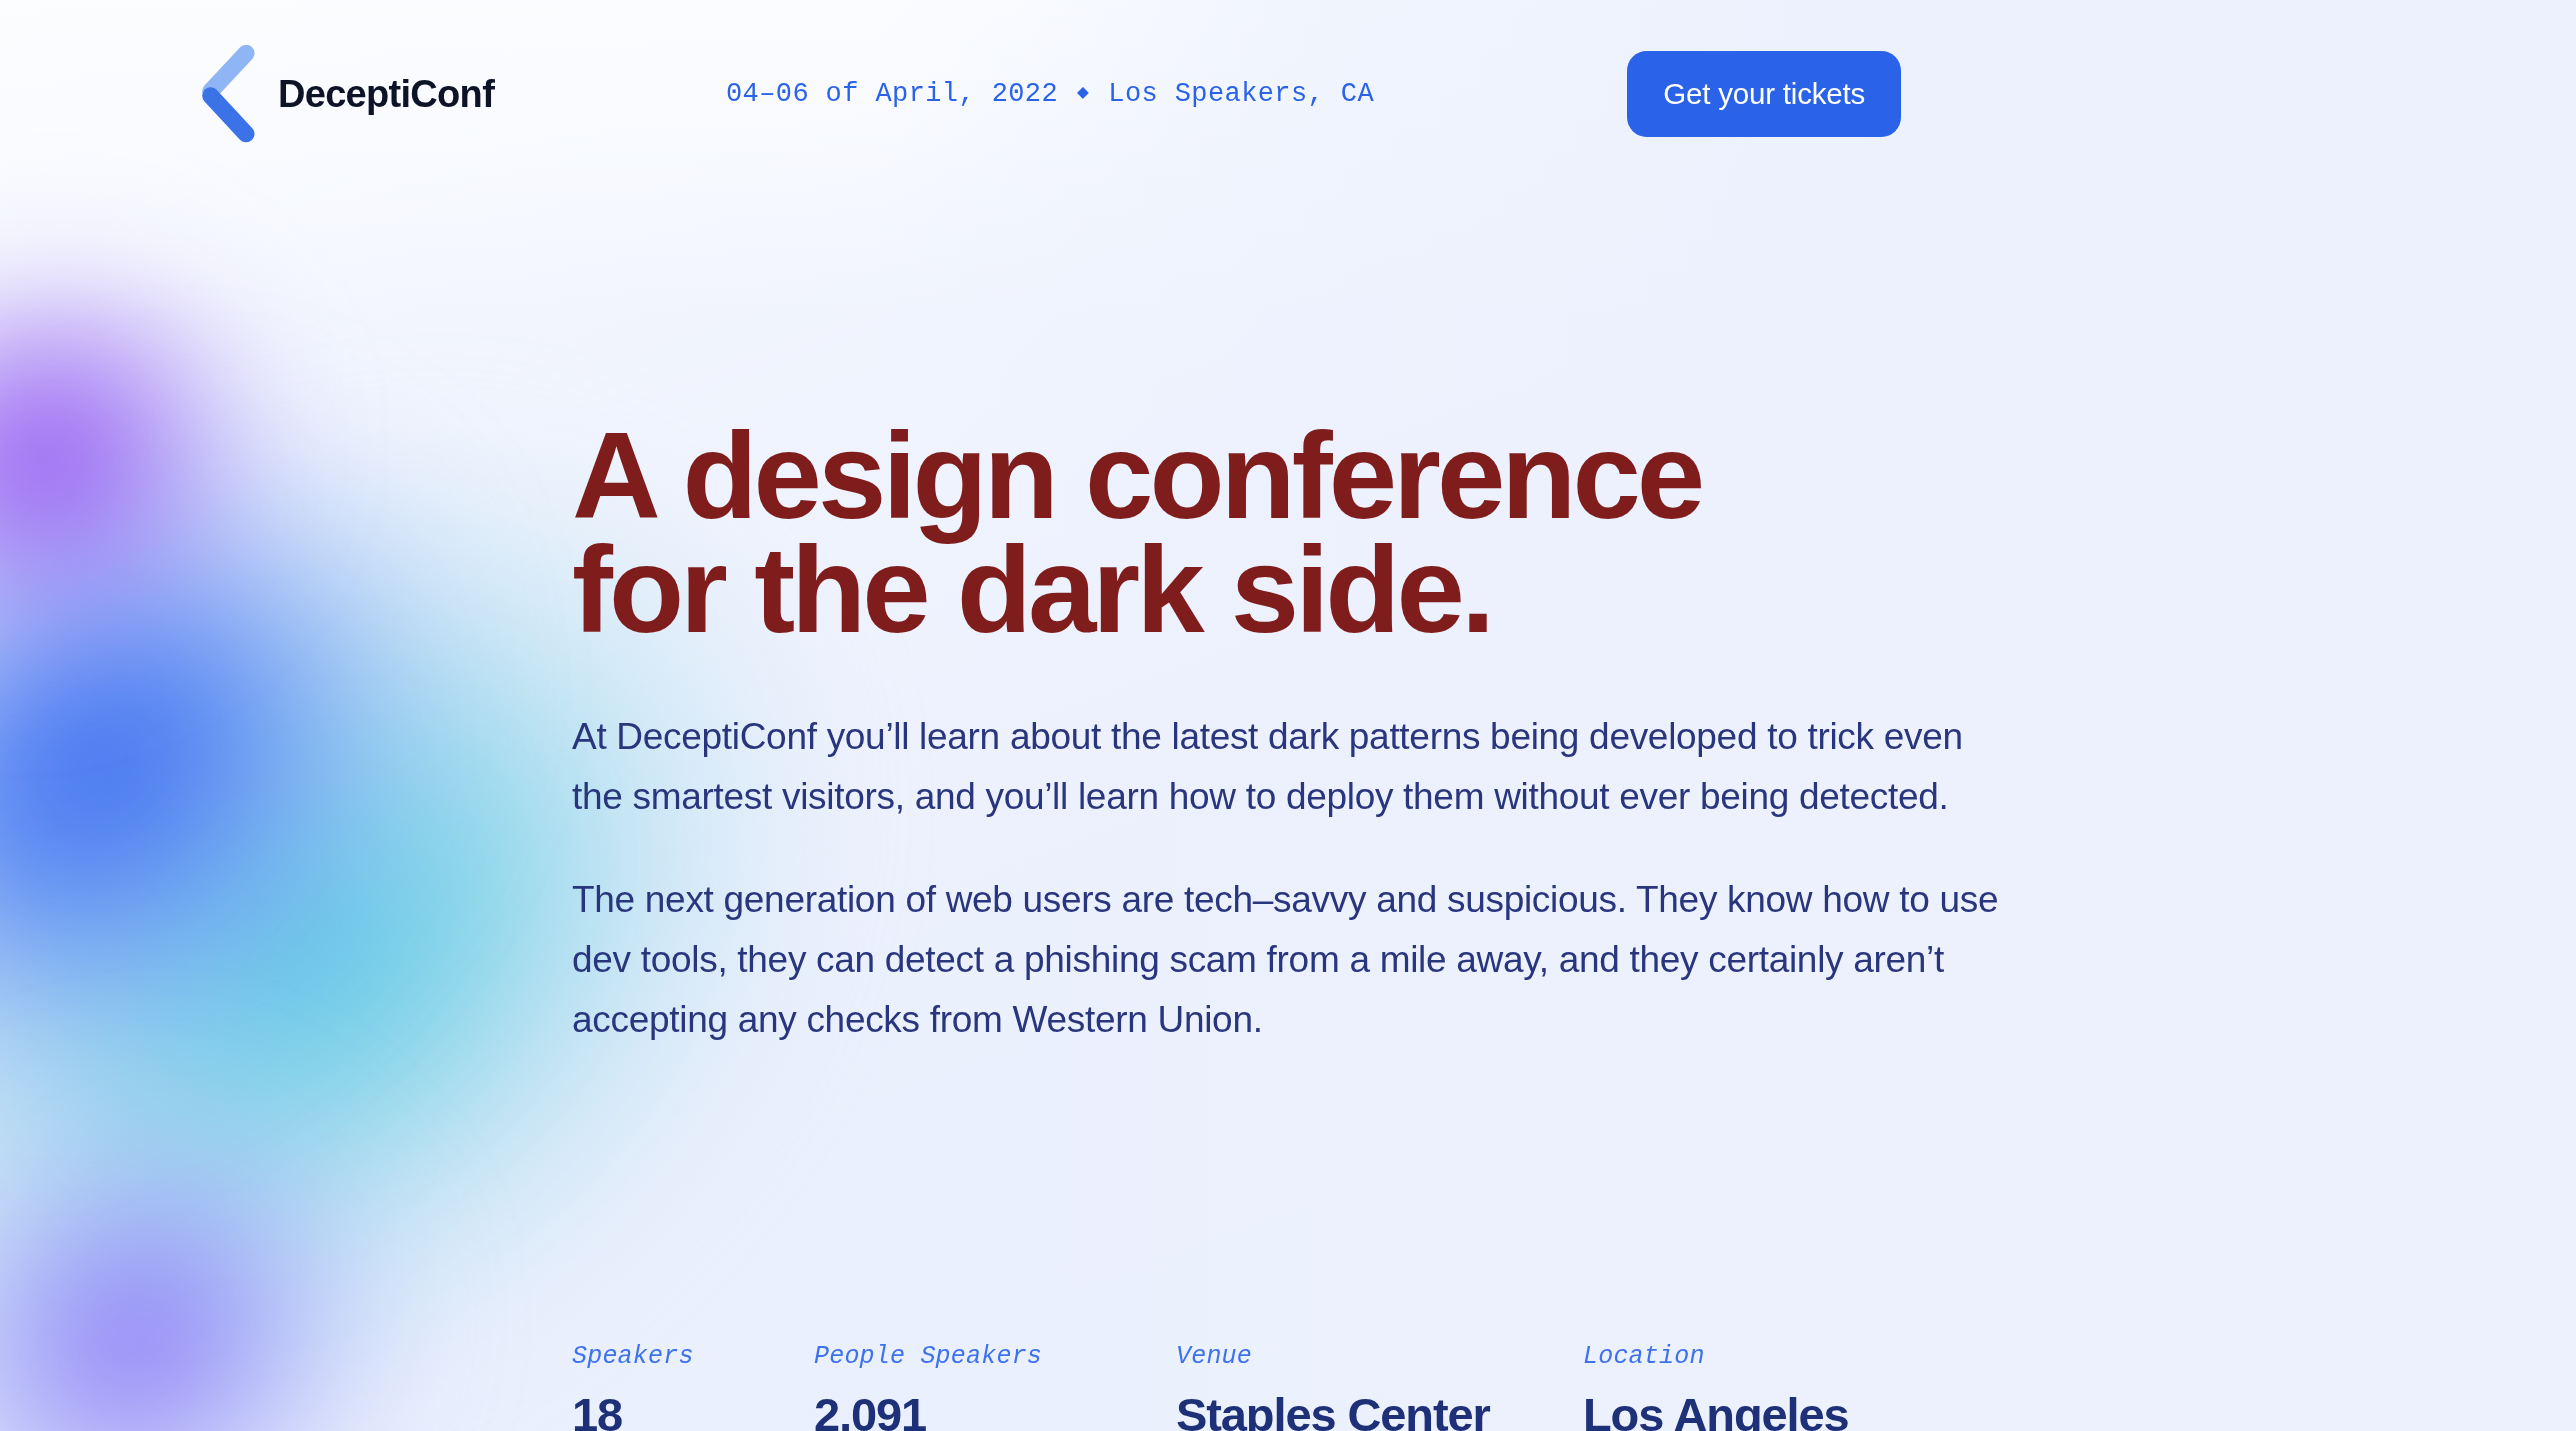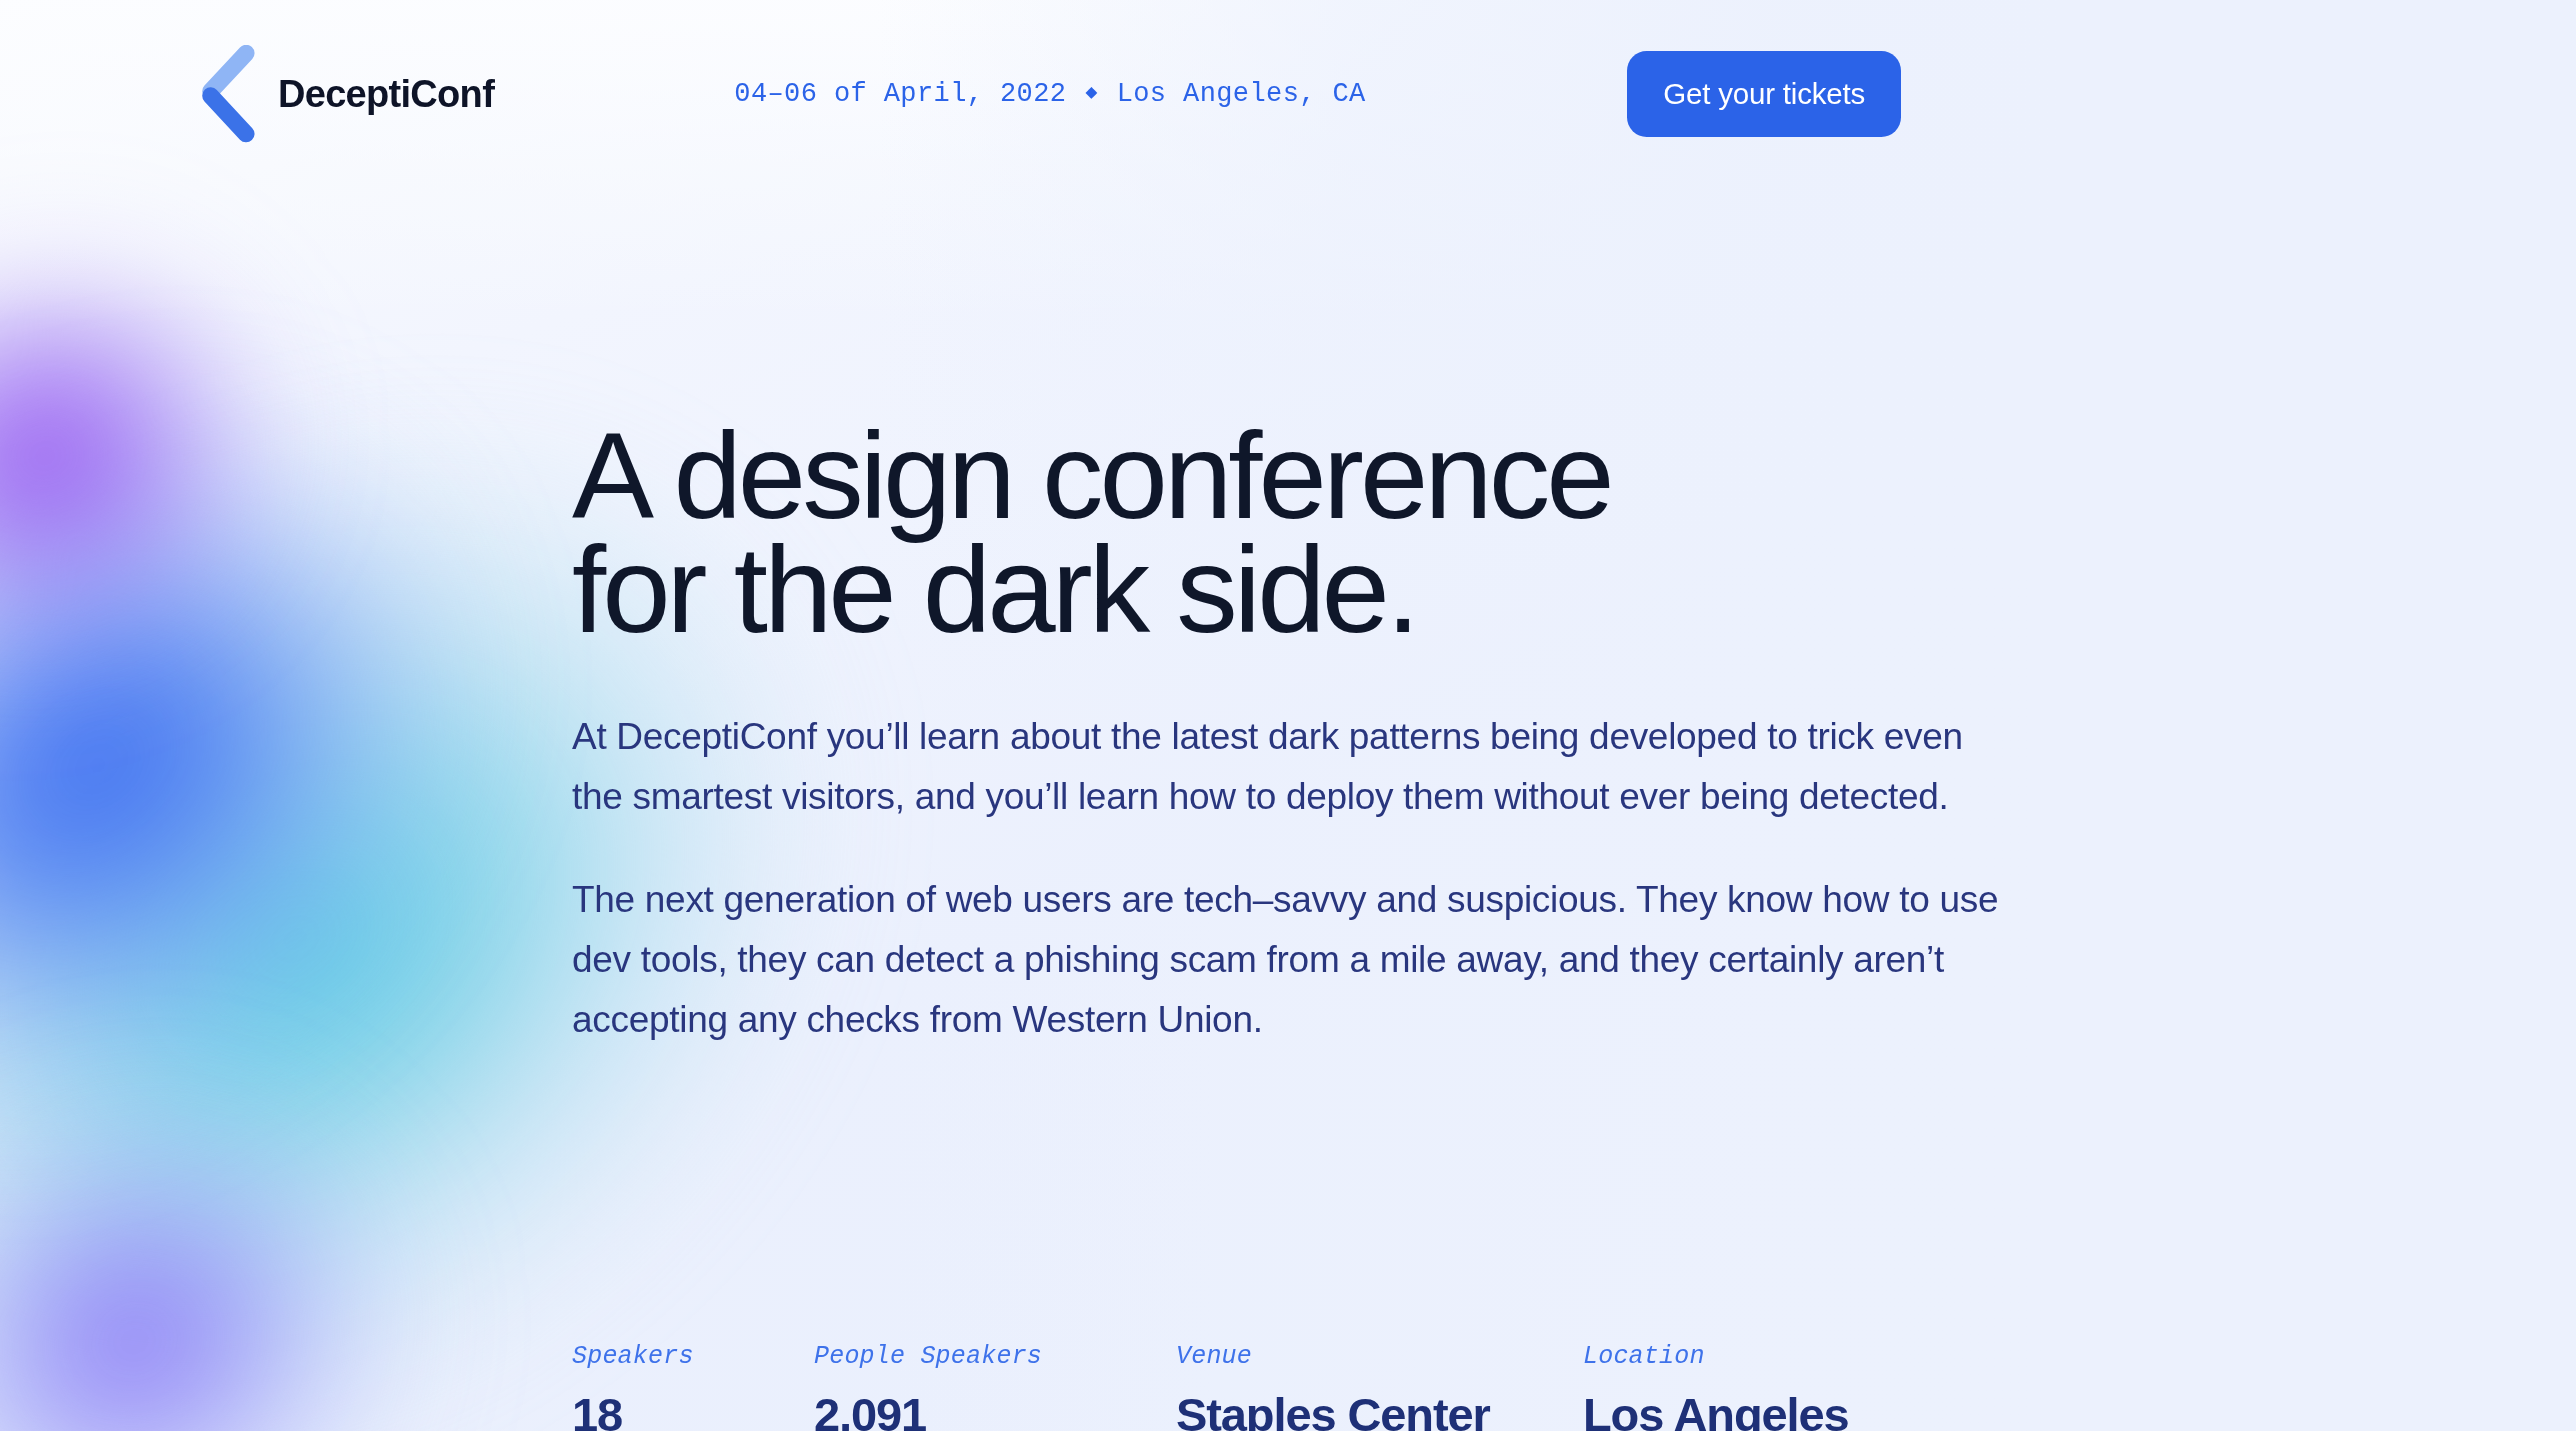--- a/index.html
+++ b/index.html
@@ -190,23 +190,23 @@
   .hero {
     position: absolute;
     left: 572px;
     top: 419px;
     width: 1431px;
   }
 
   .hero-title {
     font-size: 123px;
     line-height: 0.93;
-    font-weight: normal;
+    font-weight: bold;
     letter-spacing: -4px;
-    color: #0f172a;
+    color: #7f1d1d;
     margin-bottom: 59px;
     white-space: pre-line;
   }
 
   .hero-copy p {
     font-size: 37px;
     line-height: 1.62;
     color: #29367E;
     letter-spacing: -0.3px;
     max-width: 1440px;
@@ -264,21 +264,21 @@
           <line x1="52" y1="9" x2="12" y2="52" stroke="#8FB5F5" stroke-width="19" stroke-linecap="round"></line>
           <line x1="12" y1="57" x2="52" y2="100" stroke="#3B72E8" stroke-width="19" stroke-linecap="round"></line>
         </svg>
       </span>
       <span class="brand-wordmark">DeceptiConf</span>
     </a>
 
     <div class="header-meta">
       <span>04–06 of April, 2022</span>
       <span class="meta-sep">◆</span>
-      <span>Los Angeles, CA</span>
+      <span>Los Speakers, CA</span>
     </div>
 
     <button class="cta-button">Get your tickets</button>
 
   </header>
 
   <section class="hero">
     <h1 class="hero-title">A design conference
 for the dark side.</h1>
 

